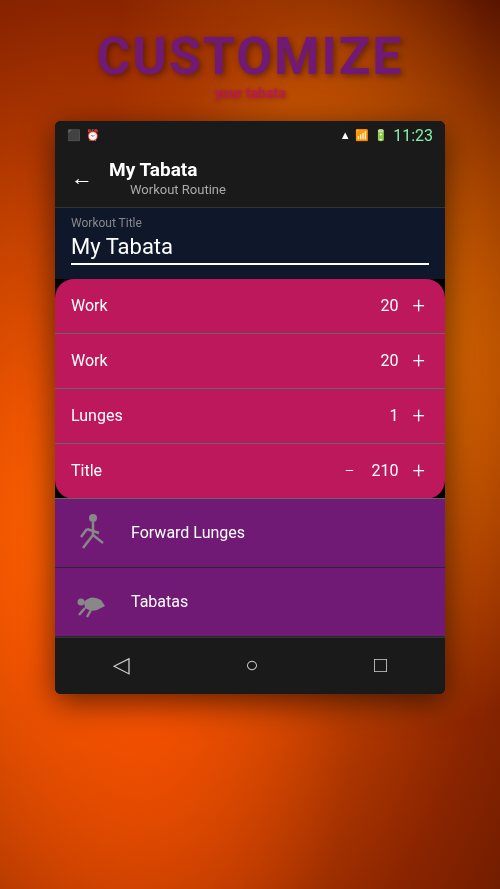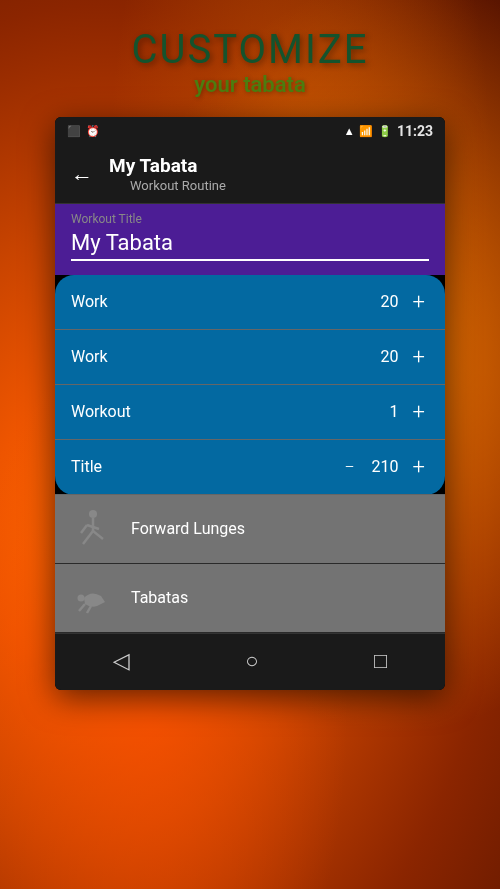--- a/index.html
+++ b/index.html
@@ -33,32 +33,32 @@
     
     .top-text {
       position: relative;
       z-index: 1;
       text-align: center;
       padding-top: 28px;
       padding-bottom: 20px;
     }
 
     .top-title {
-      font-size: 40px;
-      font-weight: 400;
-      color: #14532d;
+      font-size: 52px;
+      font-weight: 700;
+      color: #701a75;
       letter-spacing: 2px;
       text-shadow: 2px 2px 6px rgba(0,0,0,0.4);
       line-height: 1.1;
     }
 
     .top-subtitle {
-      font-size: 22px;
+      font-size: 14px;
       font-weight: 600;
-      color: #4d7c0f;
+      color: #be185d;
       text-shadow: 1px 1px 4px rgba(0,0,0,0.3);
     }
 
     
     .phone-frame {
       position: relative;
       z-index: 1;
       width: 390px;
       margin: 0 auto;
       background: #000;
@@ -88,23 +88,23 @@
       align-items: center;
       gap: 5px;
     }
 
     .status-icon {
       color: #fff;
       font-size: 11px;
     }
 
     .status-time {
-      color: #e5e5e5;
-      font-size: 14px;
-      font-weight: 700;
+      color: #86efac;
+      font-size: 16px;
+      font-weight: 400;
     }
 
     
     .app-bar {
       background: #1a1a1a;
       display: flex;
       align-items: center;
       padding: 10px 16px;
       border-bottom: 1px solid #333;
     }
@@ -129,42 +129,42 @@
     }
 
     .app-bar-subtitle {
       color: #aaa;
       font-size: 13px;
       margin-left: 21px;
     }
 
     
     .input-section {
-      background: #4c1d95;
+      background: #0f172a;
       padding: 8px 16px 14px;
     }
 
     .input-label {
       color: #888;
       font-size: 12px;
       margin-bottom: 4px;
     }
 
     .input-value {
       color: #fff;
       font-size: 22px;
       font-weight: 400;
       border-bottom: 2px solid #fff;
       padding-bottom: 4px;
       display: block;
     }
 
     
     .settings-section {
-      background: #0369a1;
+      background: #be185d;
       border-radius: 19px;
     }
 
     .setting-row {
       display: flex;
       align-items: center;
       justify-content: space-between;
       padding: 16px 16px;
       border-bottom: 1px solid #666;
     }
@@ -197,21 +197,21 @@
       line-height: 1;
     }
 
     .ctrl-minus {
       color: #fff;
       font-size: 18px;
     }
 
     
     .exercises-section {
-      background: #737373;
+      background: #701a75;
     }
 
     .exercise-row {
       display: flex;
       align-items: center;
       padding: 12px 16px;
       border-bottom: 1px solid #2a2a2a;
     }
 
     .exercise-icon {
@@ -303,21 +303,21 @@
 
     <div class="setting-row">
       <span class="setting-label">Work</span>
       <div class="setting-controls">
         <span class="setting-value">20</span>
         <span class="ctrl-btn">+</span>
       </div>
     </div>
 
     <div class="setting-row">
-      <span class="setting-label">Workout</span>
+      <span class="setting-label">Lunges</span>
       <div class="setting-controls">
         <span class="setting-value">1</span>
         <span class="ctrl-btn">+</span>
       </div>
     </div>
 
     <div class="setting-row">
       <span class="setting-label">Title</span>
       <div class="setting-controls">
         <span class="ctrl-btn ctrl-minus">−</span>

